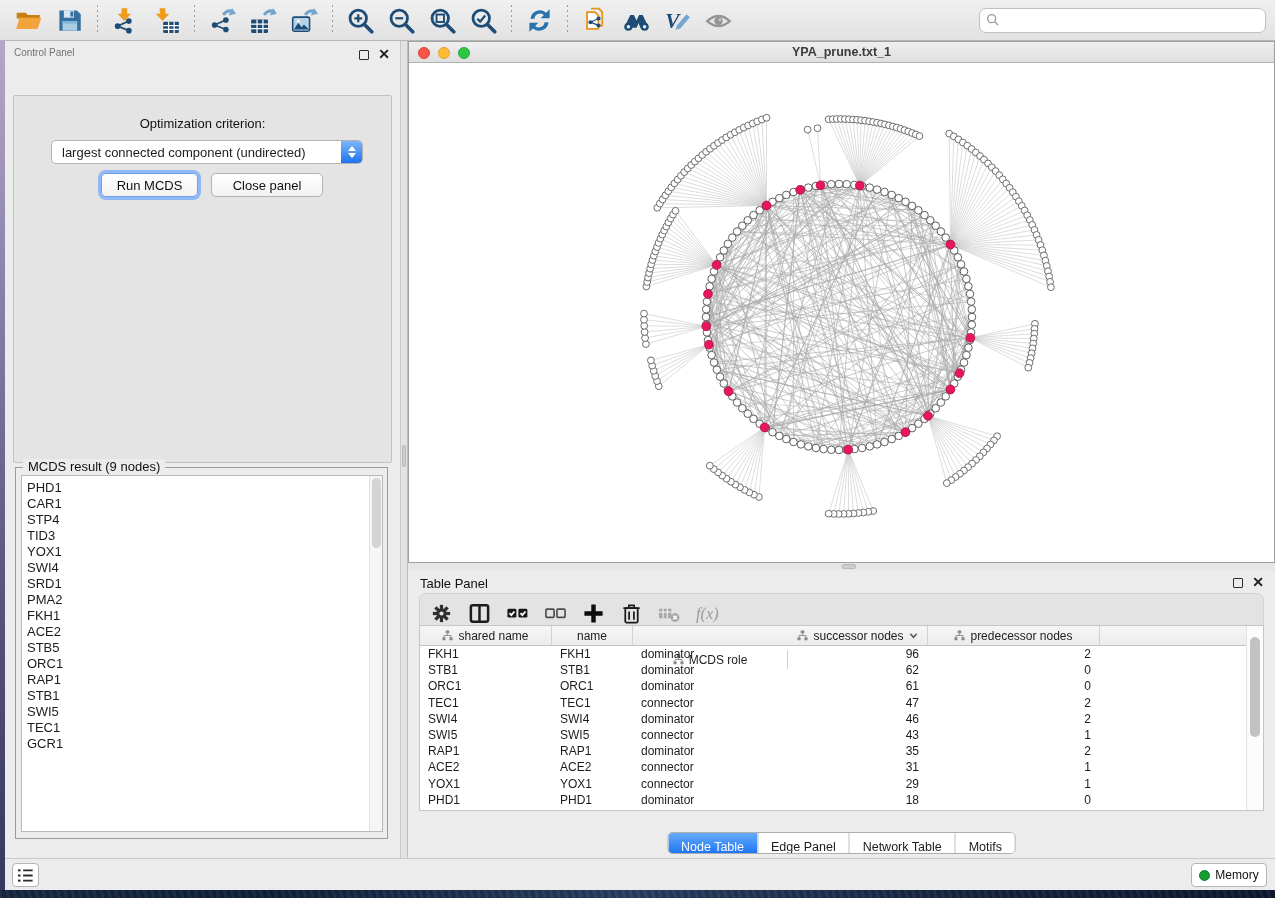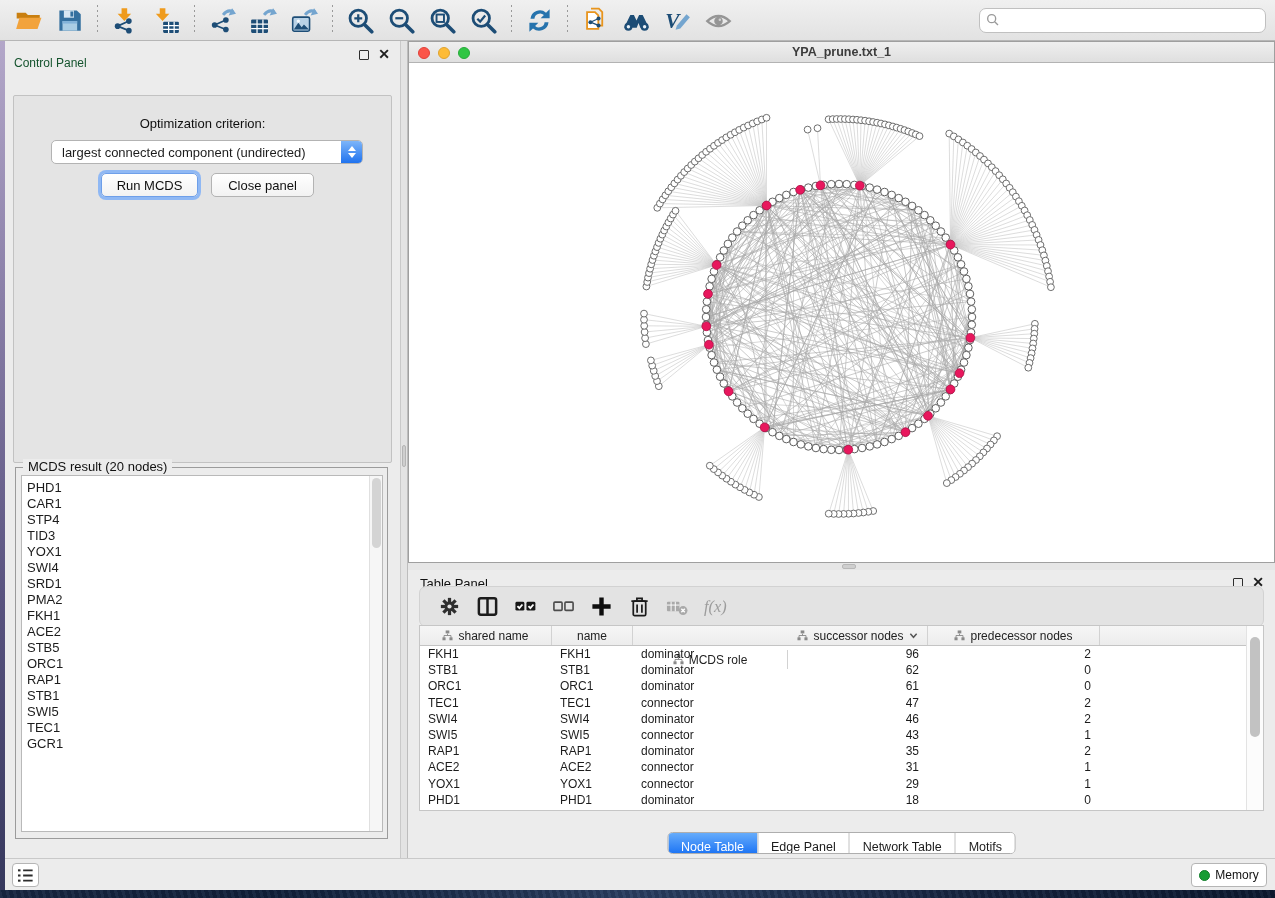--- a/index.html
+++ b/index.html
@@ -24,21 +24,21 @@
   .search-wrap{margin-left:auto;margin-right:9px;width:287px;height:25px;position:relative;flex:0 0 auto}
   .search-wrap input{width:100%;height:100%;border:1px solid #c0c0c0;border-radius:7px;background:#fff;
     padding-left:26px;font-size:12px;outline:none;font-family:"Liberation Sans",sans-serif}
   .search-wrap .mag{position:absolute;left:6px;top:4px;width:16px;height:16px}
   
   .left-sliver{left:0;top:41px;width:5px;height:849px;
     background:linear-gradient(#b3a7c9,#8a7fa8 30%,#5a5480 65%,#37395e);z-index:4}
   
   .control-panel{left:5px;top:41px;width:395px;height:817px;background:#ececec;z-index:3}
   .panel-titlebar{position:relative;height:28px}
-  .panel-title{position:absolute;left:9px;top:15px;font-size:12px;color:#14532d}
+  .panel-title{position:absolute;left:9px;top:6px;font-size:10px;color:#737373}
   .win-float{position:absolute;width:10px;height:10px;border:1.6px solid #2d2d2d;border-radius:1px}
   .win-close{position:absolute;font-size:14px;font-weight:bold;color:#1d1d1d;line-height:10px}
   .cp-float{right:31px;top:9px}.cp-close{right:10px;top:8px}
   .cp-tabs{position:absolute;left:50%;transform:translateX(-50%);top:32px;display:flex;
     border:1px solid #a9a9a9;border-radius:5px;overflow:hidden;background:#fff;height:23px;z-index:2}
   .cp-tab{font-size:13px;line-height:21px;padding:0 15px;background:#fff;color:#111;border-left:1px solid #bdbdbd;cursor:default}
   .cp-tab:first-child{border-left:none}
   .cp-tab.sel{background:linear-gradient(#6cb0fc,#2276f5);color:#fff}
   .cp-content{position:absolute;left:8px;top:54px;width:379px;height:368px;background:#e4e4e4;
     border:1px solid #c2c2c2;border-radius:2px}
@@ -46,21 +46,21 @@
   .dropdown{position:absolute;left:37px;top:44px;width:312px;height:24px;background:#fff;
     border:1px solid #b3b3b3;border-radius:5px;display:flex;align-items:center}
   .dd-text{flex:1;font-size:13px;padding-left:10px;white-space:nowrap;overflow:hidden}
   .dd-stepper{width:21px;height:22px;border-radius:0 4px 4px 0;background:linear-gradient(#7db5f9,#2073ef);
     display:flex;flex-direction:column;align-items:center;justify-content:center;gap:2px}
   .dd-stepper i{display:block;width:0;height:0;border-left:4px solid transparent;border-right:4px solid transparent}
   .dd-up{border-bottom:5px solid #fff}.dd-down{border-top:5px solid #fff}
   .btn{position:absolute;height:24px;background:linear-gradient(#ffffff,#f2f2f2);border:1px solid #b3b3b3;
     border-radius:5px;font-size:13px;text-align:center;color:#111;display:flex;align-items:center;justify-content:center}
   .run-btn{left:87px;top:77px;width:97px;border:1px solid #6e9fe9;box-shadow:0 0 0 3px rgba(115,170,250,.75)}
-  .closep-btn{left:197px;top:77px;width:103px}
+  .closep-btn{left:197px;top:77px;width:112px}
   .result-box{position:absolute;left:10px;top:426px;width:373px;height:372px;border:1px solid #9b9b9b}
   .result-legend{position:absolute;top:-9px;left:7px;background:#ececec;padding:0 5px;font-size:13px;color:#111}
   .result-list{position:absolute;left:5px;top:7px;width:362px;height:357px;background:#fff;border:1px solid #b9b9b9;
     font-size:13px;line-height:16px;padding:4px 0 0 5px;overflow:hidden;position:absolute}
   .result-scroll{position:absolute;right:0;top:0;width:13px;height:100%;background:#f6f6f6;border-left:1px solid #e0e0e0}
   .result-thumb{position:absolute;left:1.5px;top:2px;width:9px;height:70px;background:#d4d4d4;border-radius:5px}
   .list-item{height:16px}
   
   .v-split{left:400px;top:41px;width:8px;height:817px;background:#e3e3e3;border-left:1px solid #c9c9c9;border-right:1px solid #bdbdbd;z-index:3}
   .v-split .handle{position:absolute;left:1px;top:404px;width:4px;height:22px;background:#cfcfcf;border:1px solid #b5b5b5;border-radius:2px}
@@ -72,22 +72,22 @@
   .tl{position:absolute;top:4.5px;width:12px;height:12px;border-radius:50%}
   .tl.red{left:9px;background:#fb5549;border:.5px solid #e14039}
   .tl.yellow{left:29px;background:#fdbb36;border:.5px solid #e0a32e}
   .tl.green{left:49px;background:#2fc644;border:.5px solid #27aa3a}
   .net-title{text-align:center;font-size:12.5px;font-weight:700;color:#3c3c3c;line-height:20px}
   .net-canvas{position:absolute;left:0;top:21px;width:865px;height:499px;background:#fff;overflow:hidden}
   
   .table-panel{left:408px;top:570px;width:867px;height:288px;background:#ececec;z-index:3}
   .tp-title{position:absolute;left:12px;top:6px;font-size:13px;color:#111}
   .tp-float{right:32px;top:8px}.tp-close{right:11px;top:7px}
-  .tp-toolbar{position:absolute;left:11px;top:16px;width:845px;height:41px;background:#e3e3e3;
-    border:1px solid #d2d2d2;border-radius:7px;display:flex;align-items:center;padding-left:10px;gap:0}
+  .tp-toolbar{position:absolute;left:11px;top:23px;width:845px;height:41px;background:#e3e3e3;
+    border:1px solid #d2d2d2;border-radius:7px;display:flex;align-items:center;padding-left:2px;gap:0}
   .tpt-btn{width:38px;height:32px;display:flex;align-items:center;justify-content:center}
   .tpt-btn svg{width:23px;height:23px}
   .table-wrap{position:absolute;left:11px;top:55px;width:845px;height:186px;background:#fff;border:1px solid #c6c6c6}
   .thead{position:absolute;left:0;top:0;height:20px;width:826px;background:linear-gradient(#f6f6f6,#ececec);
     border-bottom:1px solid #c4c4c4;display:flex}
   .th{display:flex;align-items:center;justify-content:center;gap:5px;font-size:12px;color:#222;
     border-right:1px solid #d2d2d2;height:100%;overflow:hidden}
   .tbody{position:absolute;left:0;top:20px;width:826px}
   .tr{display:flex;height:16.2px;font-size:12px;align-items:center}
   .td{overflow:hidden;white-space:nowrap}
@@ -284,21 +284,21 @@
       <span class="dd-text">largest connected component (undirected)</span>
       <span class="dd-stepper">
           <i class="dd-up"></i>
           <i class="dd-down"></i>
         </span>
     </div>
     <div class="btn run-btn">Run MCDS</div>
     <div class="btn closep-btn">Close panel</div>
   </div>
   <div class="result-box">
-    <span class="result-legend">MCDS result (20 nodes)</span>
+    <span class="result-legend">MCDS result (9 nodes)</span>
     <div class="result-list" id="result-list">
       <div class="result-scroll">
           <div class="result-thumb"></div>
         </div>
     <div class="list-item">PHD1</div>
         <div class="list-item">CAR1</div>
         <div class="list-item">STP4</div>
         <div class="list-item">TID3</div>
         <div class="list-item">YOX1</div>
         <div class="list-item">SWI4</div>

